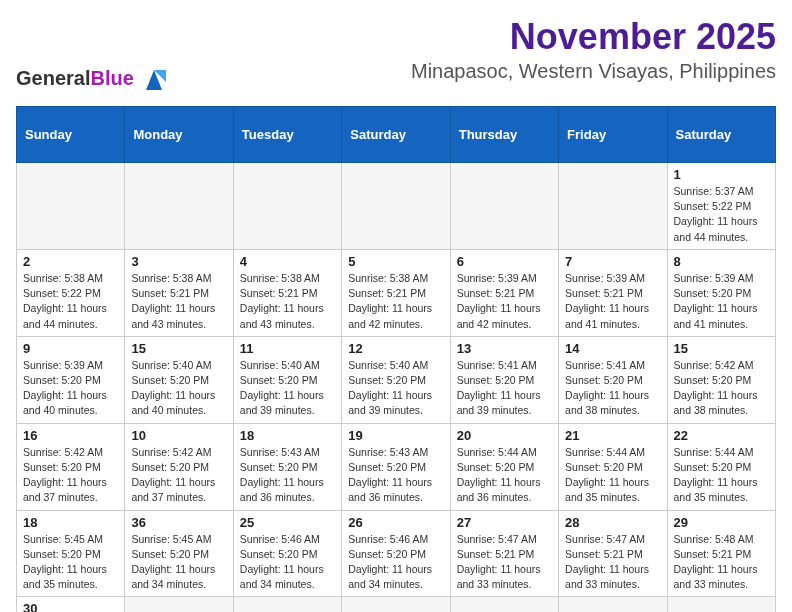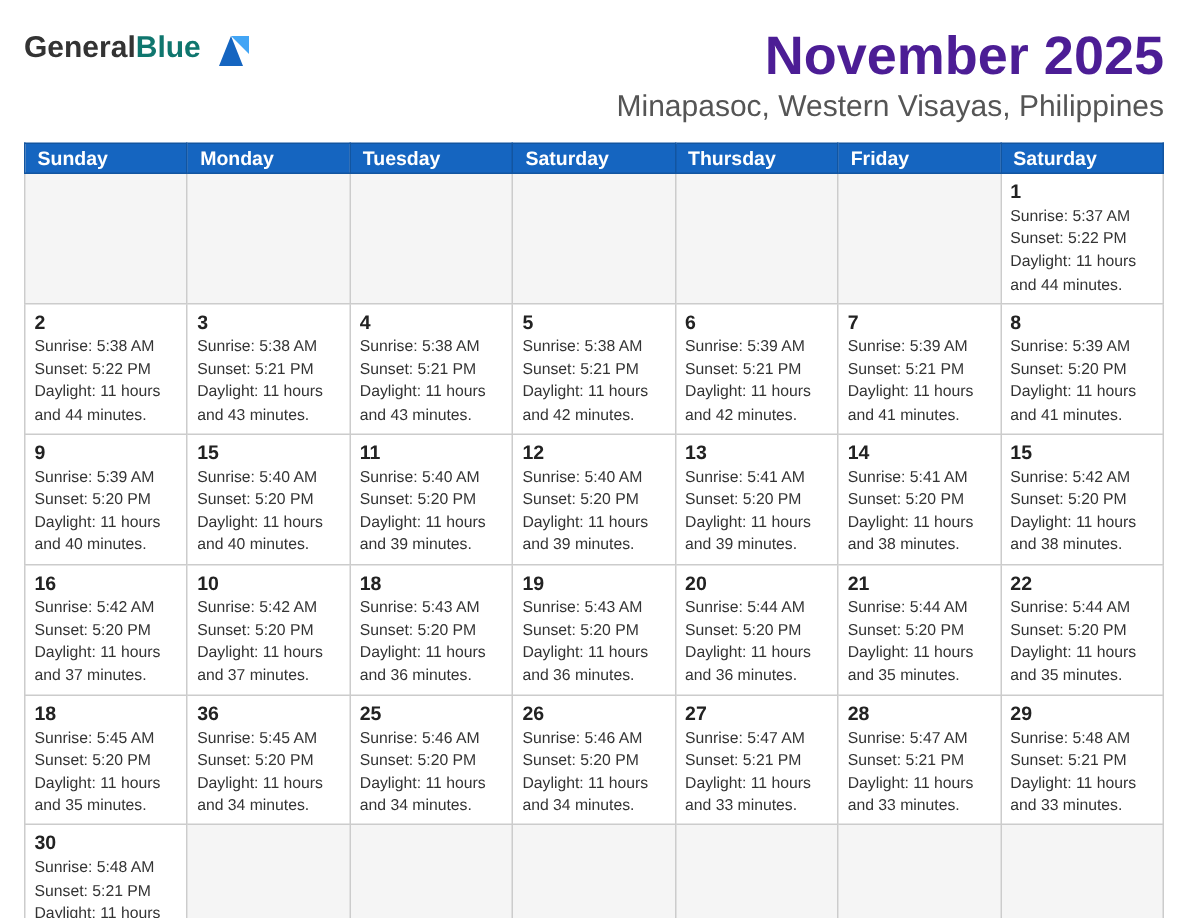--- a/index.html
+++ b/index.html
@@ -13,30 +13,31 @@
     .header-area {
       display: flex;
       justify-content: space-between;
       align-items: flex-start;
       margin-bottom: 12px;
     }
     .logo-area {
       display: flex;
       flex-direction: column;
       align-items: flex-start;
+      margin-top: 46px;
     }
     .logo-text {
       display: flex;
       align-items: center;
       font-size: 20px;
       font-weight: bold;
       color: #333;
     }
     .logo-general { color: #333; }
-    .logo-blue { color: #0f766e; }
+    .logo-blue { color: #a21caf; }
     .logo-icon {
       width: 32px;
       height: 32px;
       margin-left: 4px;
     }
     .title-area {
       text-align: right;
     }
     .month-title {
       font-size: 36px;
@@ -50,21 +51,21 @@
     }
     .calendar-table {
       width: 100%;
       border-collapse: collapse;
       border: 1px solid #ccc;
     }
     .calendar-table th {
       background: #1565c0;
       color: #fff;
       text-align: left;
-      padding: 2px 8px;
+      padding: 20px 8px;
       font-size: 13px;
       font-weight: bold;
       border: 1px solid #1255a0;
     }
     .calendar-table td {
       border: 1px solid #ccc;
       vertical-align: top;
       padding: 4px 6px;
       width: calc(100% / 7);
       min-height: 80px;

